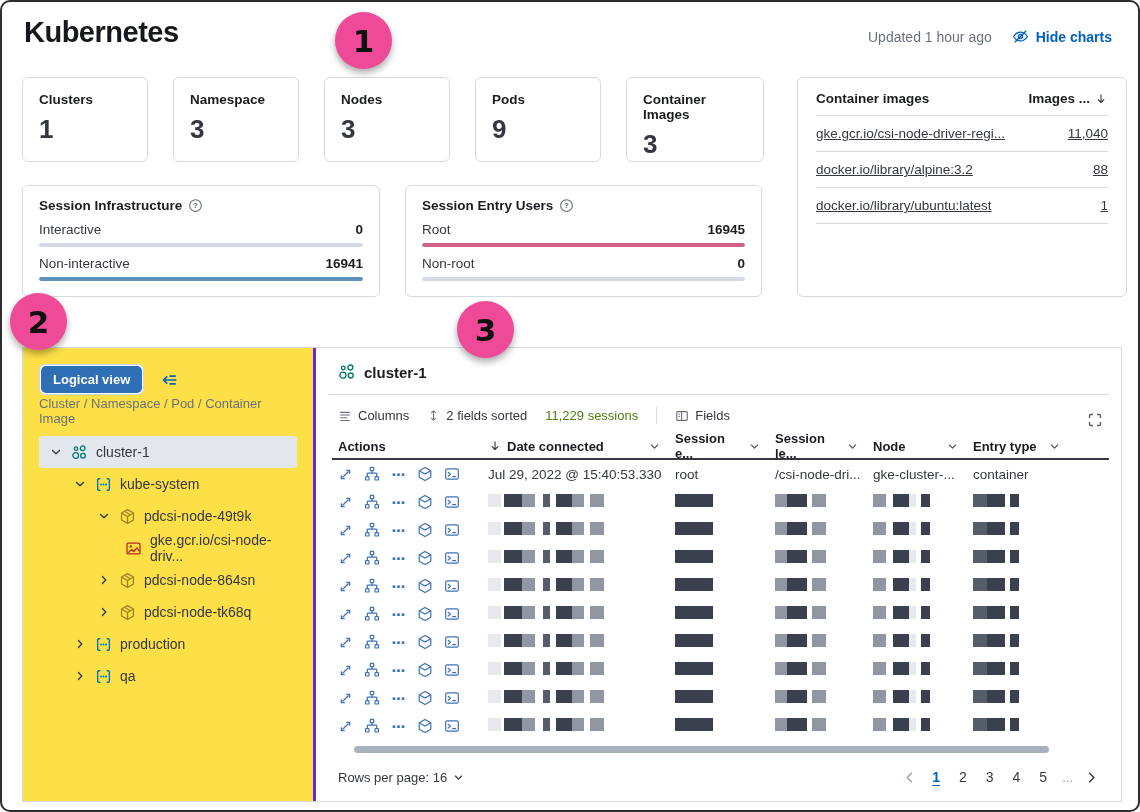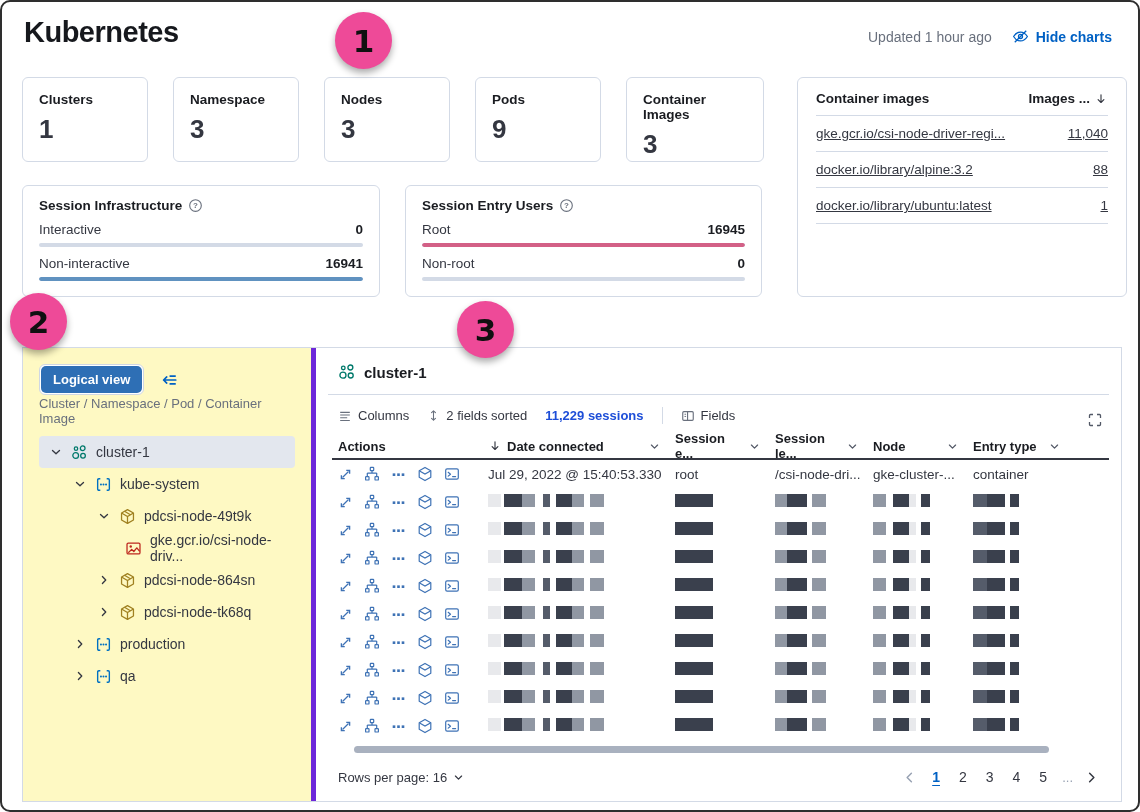--- a/index.html
+++ b/index.html
@@ -47,21 +47,21 @@
   .bp-title { display:flex; align-items:center; gap:6px; font-size:13.5px; font-weight:700; color:#1a1c21; }
   .bar-row { margin-top:9px; }
   .bar-line { display:flex; justify-content:space-between; font-size:13.5px; color:#343741; }
   .bar-line .v { font-weight:700; color:#1a1c21; }
   .bar-track { height:4px; border-radius:2px; background:#d3dae6; margin-top:6px; overflow:hidden; }
   .bar-fill { height:100%; border-radius:2px; }
 
   
   .bottom-section { position:absolute; left:20px; top:345px; width:1100px; height:455px;
                     border:1px solid #d3dae6; display:flex; background:#fff; }
-  .tree-panel { width:321px; background:#fef9c3; border-right:5px solid #6d28d9; padding:16px; }
+  .tree-panel { width:321px; background:#fde047; border-right:3px solid #6d28d9; padding:16px; }
   .view-row { display:flex; align-items:center; gap:16px; }
   .view-toggle { display:flex; border:1px solid #cfd7e3; border-radius:6px; background:#fff; padding:1px; }
   .vt-btn { font-size:13px; font-weight:600; padding:6px 12px; cursor:pointer; border-radius:5px; }
   .vt-active { background:#2e6fb5; color:#fff; }
   .vt-inactive { color:#0061c4; }
   .collapse-btn { cursor:pointer; display:flex; }
   .breadcrumb { margin-top:1px; font-size:13px; color:#69707d; }
   .tree { margin-top:10px; }
   .tree-item { display:flex; align-items:center; height:32px; gap:8px; font-size:14px;
                color:#343741; border-radius:4px; cursor:pointer; }
@@ -69,21 +69,21 @@
   .ti-0 { padding-left:10px; } .ti-1 { padding-left:34px; } .ti-2 { padding-left:58px; }
   .ti-3 { padding-left:86px; }
 
   
   .table-area { flex:1; position:relative; }
   .ta-header { display:flex; align-items:center; gap:8px; padding:15px 22px 13px;
                font-size:15px; font-weight:700; color:#1a1c21; }
   .ta-divider { height:1px; background:#d3dae6; margin:0 12px; }
   .toolbar { display:flex; align-items:center; gap:18px; padding:12px 22px 0; font-size:13px; color:#343741; }
   .tb-item { display:flex; align-items:center; gap:6px; cursor:pointer; }
-  .tb-strong { font-weight:700; color:#1d4ed8; }
+  .tb-strong { font-weight:400; color:#4d7c0f; }
   .tb-div { width:1px; height:17px; background:#d3dae6; }
   .tb-expand { position:absolute; right:18px; top:64px; cursor:pointer; }
   .grid { margin:10px 12px 0 16px; }
   .thead { display:flex; align-items:center; height:26px; border-bottom:2px solid #343741;
            font-size:13px; font-weight:700; color:#1a1c21; }
   .th { display:flex; align-items:center; gap:5px; cursor:pointer; }
   .cell, .th { padding-left:6px; }
   .c-actions { width:150px; } .c-date { width:187px; } .c-se { width:100px; }
   .c-sl { width:98px; } .c-node { width:100px; } .c-entry { width:96px; }
   .trow { display:flex; align-items:center; height:28px; font-size:13.5px; color:#343741; }

